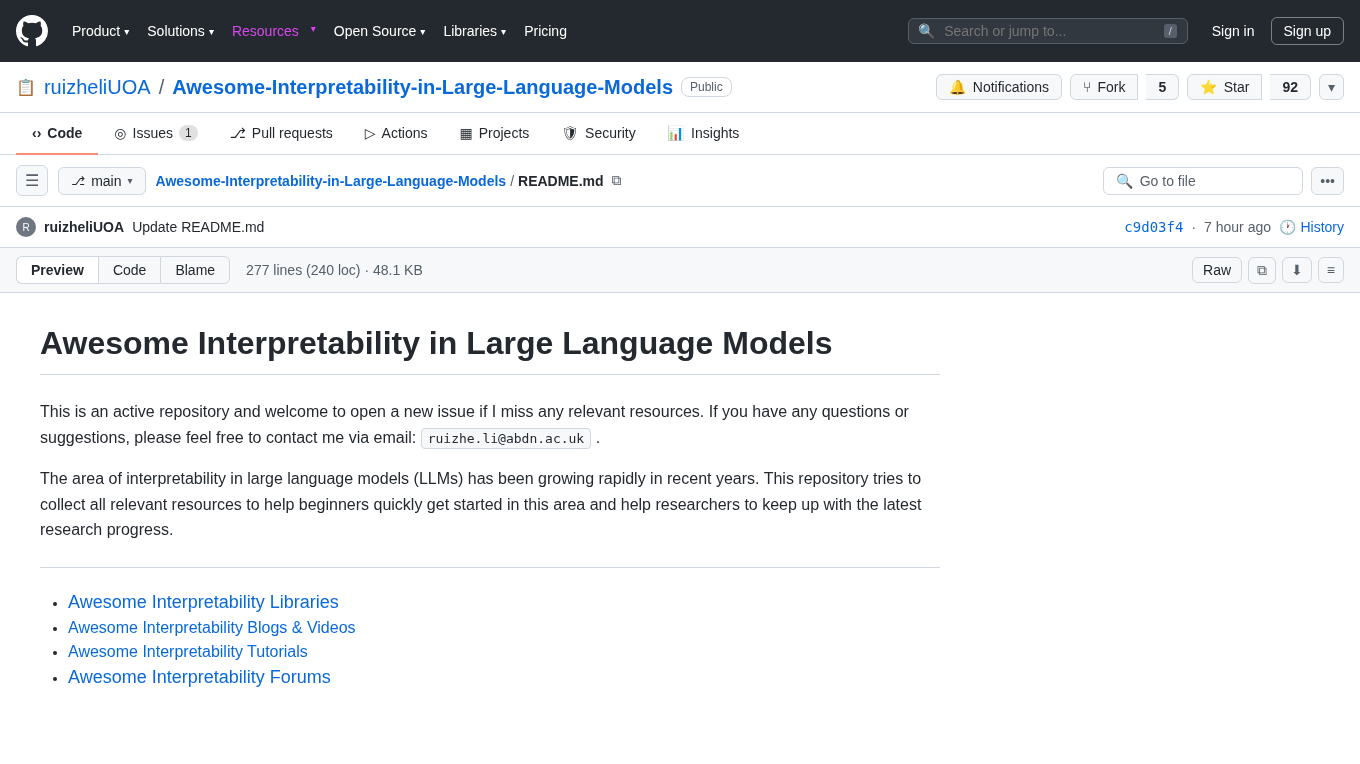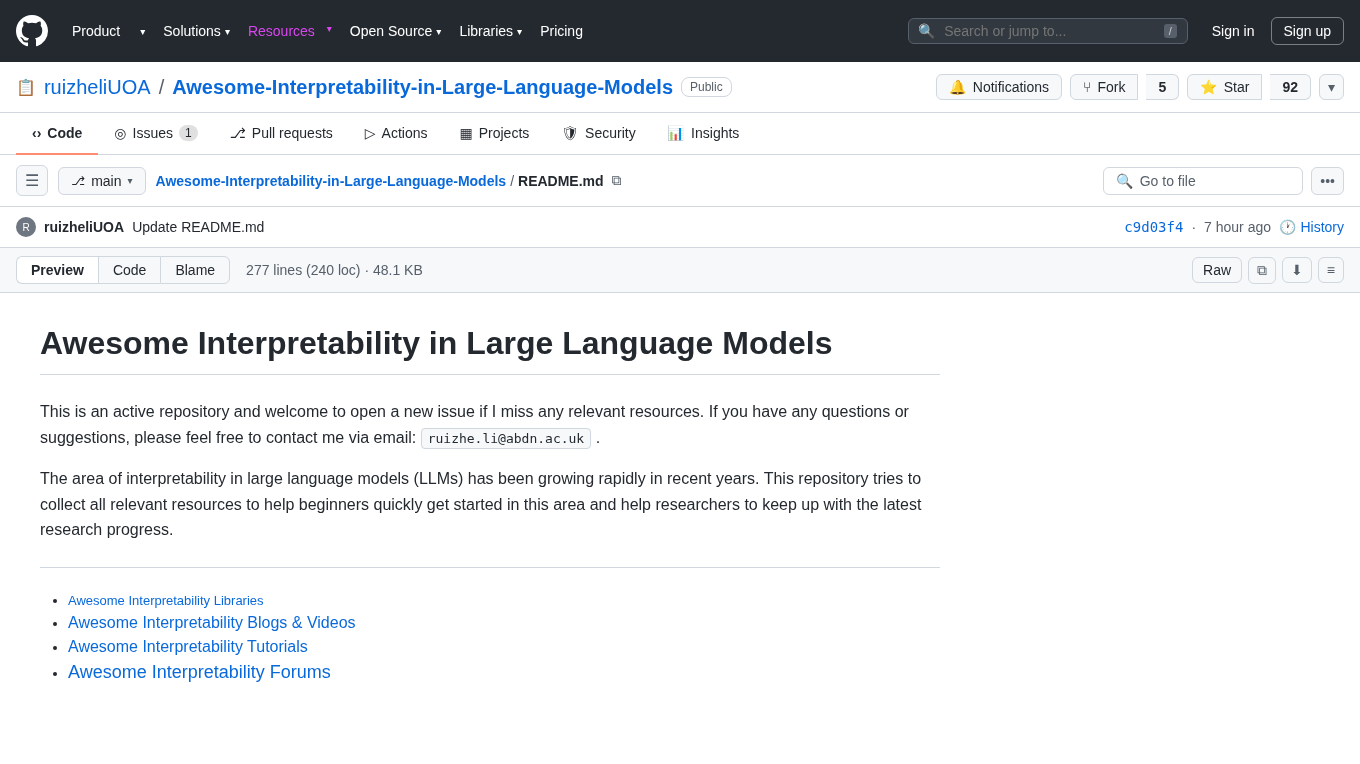--- a/index.html
+++ b/index.html
@@ -10,21 +10,21 @@
 
 <header>
   <nav style="background:#24292f; height:62px; display:flex; align-items:center; padding:0 16px; gap:16px;">
     <a href="#" style="color:#fff; font-size:24px; display:flex; align-items:center; text-decoration:none; flex-shrink:0;">
       <svg width="32" height="32" viewBox="0 0 16 16" fill="white">
         <path d="M8 0C3.58 0 0 3.58 0 8c0 3.54 2.29 6.53 5.47 7.59.4.07.55-.17.55-.38 0-.19-.01-.82-.01-1.49-2.01.37-2.53-.49-2.69-.94-.09-.23-.48-.94-.82-1.13-.28-.15-.68-.52-.01-.53.63-.01 1.08.58 1.23.82.72 1.21 1.87.87 2.33.66.07-.52.28-.87.51-1.07-1.78-.2-3.64-.89-3.64-3.95 0-.87.31-1.59.82-2.15-.08-.2-.36-1.02.08-2.12 0 0 .67-.21 2.2.82.64-.18 1.32-.27 2-.27.68 0 1.36.09 2 .27 1.53-1.04 2.2-.82 2.2-.82.44 1.1.16 1.92.08 2.12.51.56.82 1.27.82 2.15 0 3.07-1.87 3.75-3.65 3.95.29.25.54.73.54 1.48 0 1.07-.01 1.93-.01 2.2 0 .21.15.46.55.38A8.013 8.013 0 0016 8c0-4.42-3.58-8-8-8z"></path>
       </svg>
     </a>
 
     <div style="display:flex; align-items:center; gap:2px; flex:1;">
-      <button style="color:#fff; background:none; border:none; cursor:pointer; padding:6px 8px; font-size:14px; display:flex; align-items:center; gap:20px;">
+      <button style="color:#fff; background:none; border:none; cursor:pointer; padding:6px 8px; font-size:14px; display:flex; align-items:center; gap:4px;">
         <span>Product</span>
         <span style="font-size:10px;">▾</span>
       </button>
       <button style="color:#fff; background:none; border:none; cursor:pointer; padding:6px 8px; font-size:14px; display:flex; align-items:center; gap:4px;">
         <span>Solutions</span>
         <span style="font-size:10px;">▾</span>
       </button>
       <button style="color:#d946ef; background:none; border:none; cursor:pointer; padding:6px 8px; font-size:14px; display:flex; gap:12px;">
         <span>Resources</span>
         <span style="font-size:10px;">▾</span>
@@ -179,18 +179,18 @@
     <span>This is an active repository and welcome to open a new issue if I miss any relevant resources. If you have any questions or suggestions, please feel free to contact me via email:</span>
     <code style="background:#f6f8fa; border:1px solid #d0d7de; border-radius:4px; padding:2px 6px; font-family:monospace; font-size:13px;">ruizhe.li@abdn.ac.uk</code>
     <span>.</span>
   </p>
 
   <p style="font-size:16px; line-height:1.6; color:#24292f; margin-bottom:16px;">The area of interpretability in large language models (LLMs) has been growing rapidly in recent years. This repository tries to collect all relevant resources to help beginners quickly get started in this area and help researchers to keep up with the latest research progress.</p>
 
   <hr style="border:none; border-top:1px solid #d0d7de; margin:24px 0;">
 
   <ul style="list-style:disc; padding-left:28px;">
-    <li style="margin-bottom:6px;"><a href="#" style="color:#0969da; text-decoration:none; font-size:13px;text-align:center;">Awesome Interpretability Libraries</a></li>
+    <li style="margin-bottom:6px;"><a href="#" style="color:#0969da; text-decoration:none; font-size:18px;text-align:center;">Awesome Interpretability Libraries</a></li>
     <li style="margin-bottom:6px;"><a href="#" style="color:#0969da; text-decoration:none; font-size:16px;">Awesome Interpretability Blogs &amp; Videos</a></li>
     <li style="margin-bottom:6px;"><a href="#" style="color:#0969da; text-decoration:none; font-size:16px;">Awesome Interpretability Tutorials</a></li>
     <li style="margin-bottom:6px;"><a href="#" style="color:#0969da; text-decoration:none; font-size:18px;">Awesome Interpretability Forums</a></li>
   </ul>
 </div>
 
 </body></html>

